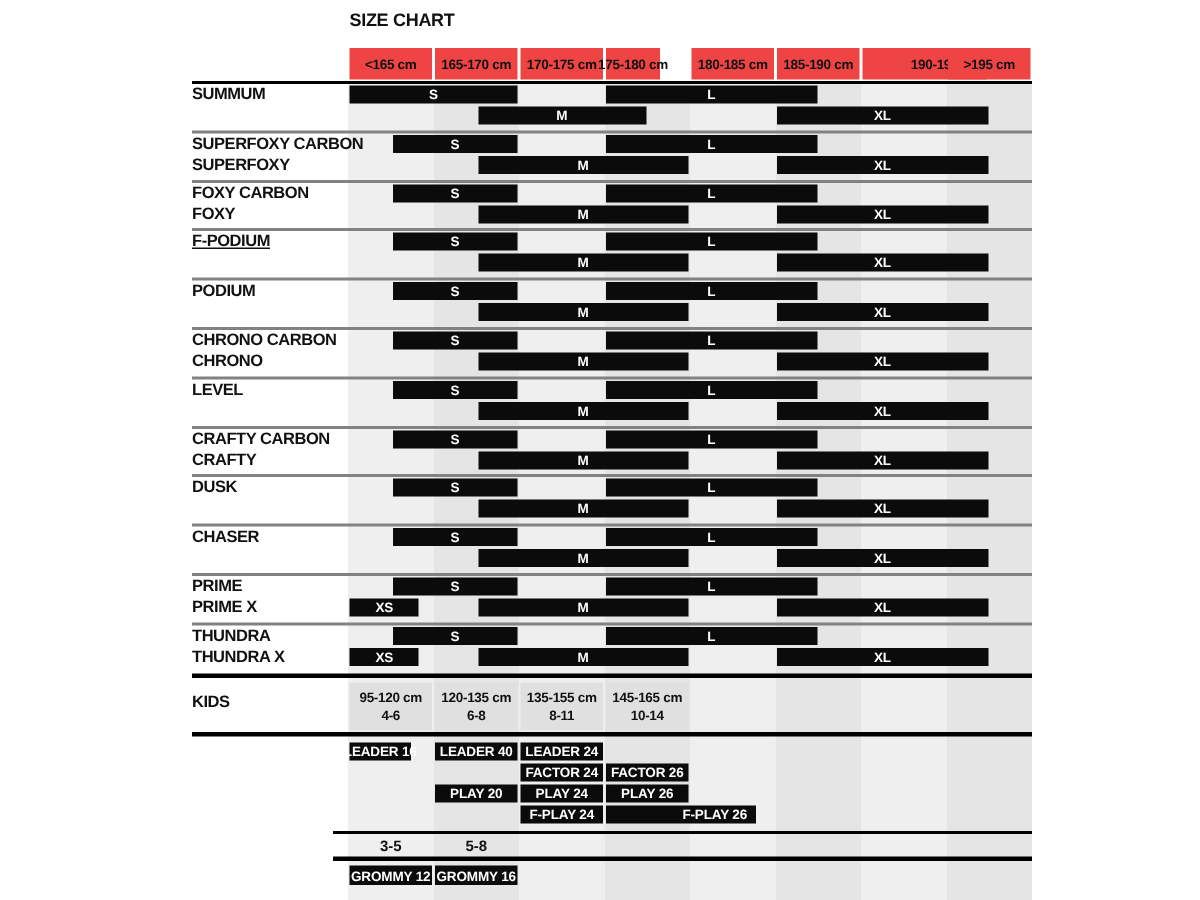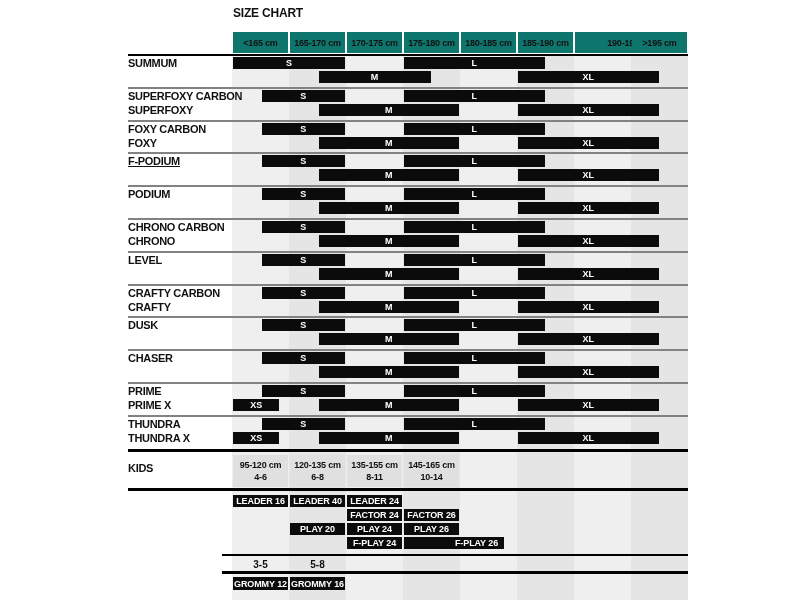--- a/index.html
+++ b/index.html
@@ -2,21 +2,21 @@
 <html><head>
 <meta charset="utf-8">
 <style>
   html,body{margin:0;padding:0;background:#ffffff;}
   #stage{
     position:relative;width:800px;height:600px;background:#ffffff;overflow:hidden;
     font-family:"Liberation Sans",sans-serif;color:#111111;
   }
   .stripe{position:absolute;top:54px;height:546px;width:57px;}
   .hcell{
-    position:absolute;height:21px;background:#0f766e;
+    position:absolute;height:21px;background:#ef4444;
     display:flex;align-items:center;justify-content:center;
     font-size:9px;font-weight:bold;letter-spacing:-0.2px;white-space:nowrap;
   }
   .kcell{
     position:absolute;height:32px;background:#e0e0e0;
     display:flex;flex-direction:column;align-items:center;justify-content:center;
     font-size:9px;font-weight:bold;line-height:12px;letter-spacing:-0.2px;white-space:nowrap;
   }
   .rule{position:absolute;background:#000000;}
   .sep{position:absolute;background:#828282;}
@@ -55,21 +55,21 @@
       <div class="stripe" style="left: 289px; background: rgb(229, 229, 229);"></div>
       <div class="stripe" style="left: 346px; background: rgb(239, 239, 239);"></div>
       <div class="stripe" style="left: 403px; background: rgb(229, 229, 229);"></div>
       <div class="stripe" style="left: 460px; background: rgb(239, 239, 239);"></div>
       <div class="stripe" style="left: 517px; background: rgb(229, 229, 229);"></div>
       <div class="stripe" style="left: 574px; background: rgb(239, 239, 239);"></div>
       <div class="stripe" style="left: 631px; background: rgb(229, 229, 229);"></div>
       <div class="hcell" style="left: 233px; top: 32px; width: 55px;">&lt;165 cm</div>
       <div class="hcell" style="left: 290px; top: 32px; width: 55px;">165-170 cm</div>
       <div class="hcell" style="left: 347px; top: 32px; width: 55px;">170-175 cm</div>
-      <div class="hcell" style="left: 404px; top: 32px; width: 55px;">175-180 cm</div>
+      <div class="hcell" style="left: 404px; top: 32px; width: 36px;">175-180 cm</div>
       <div class="hcell" style="left: 461px; top: 32px; width: 55px;">180-185 cm</div>
       <div class="hcell" style="left: 518px; top: 32px; width: 55px;">185-190 cm</div>
       <div class="hcell" style="left: 575px; top: 32px; width: 55px; padding-left: 28px;">190-195 cm</div>
       <div class="hcell" style="left: 632px; top: 32px; width: 55px;">&gt;195 cm</div>
       <div class="rule" style="left: 128px; top: 53.5px; width: 560px; height: 2.5px;"></div>
       <div class="model" style="top: 57px;">SUMMUM</div>
       <div class="bar" style="left: 233px; top: 57px; width: 112px;">S</div>
       <div class="bar" style="left: 404px; top: 57px; width: 140.5px;">L</div>
       <div class="bar" style="left: 318.5px; top: 71px; width: 112px;">M</div>
       <div class="bar" style="left: 518px; top: 71px; width: 140.5px;">XL</div>
@@ -158,21 +158,21 @@
       </div>
       <div class="kcell" style="left: 347px; top: 455px; width: 55px; justify-content: center;">
         <div>135-155 cm</div>
         <div>8-11</div>
       </div>
       <div class="kcell" style="left: 404px; top: 455px; width: 55px;">
         <div>145-165 cm</div>
         <div>10-14</div>
       </div>
       <div class="rule" style="left: 128px; top: 488px; width: 560px; height: 2.5px;"></div>
-      <div class="bar" style="left: 233px; top: 495px; width: 55px;">LEADER 16</div>
+      <div class="bar" style="left: 233px; top: 495px; width: 41px;">LEADER 16</div>
       <div class="bar" style="left: 290px; top: 495px; width: 55px;">LEADER 40</div>
       <div class="bar" style="left: 347px; top: 495px; width: 55px;">LEADER 24</div>
       <div class="bar" style="left: 347px; top: 509px; width: 55px;">FACTOR 24</div>
       <div class="bar" style="left: 404px; top: 509px; width: 55px;">FACTOR 26</div>
       <div class="bar" style="left: 290px; top: 523px; width: 55px;">PLAY 20</div>
       <div class="bar" style="left: 347px; top: 523px; width: 55px;">PLAY 24</div>
       <div class="bar" style="left: 404px; top: 523px; width: 55px;">PLAY 26</div>
       <div class="bar" style="left: 347px; top: 537px; width: 55px;">F-PLAY 24</div>
       <div class="bar" style="left: 404px; top: 537px; width: 55px; padding-left: 45px;">F-PLAY 26</div>
       <div class="rule" style="left: 222px; top: 553.5px; width: 466px; height: 2px;"></div>

